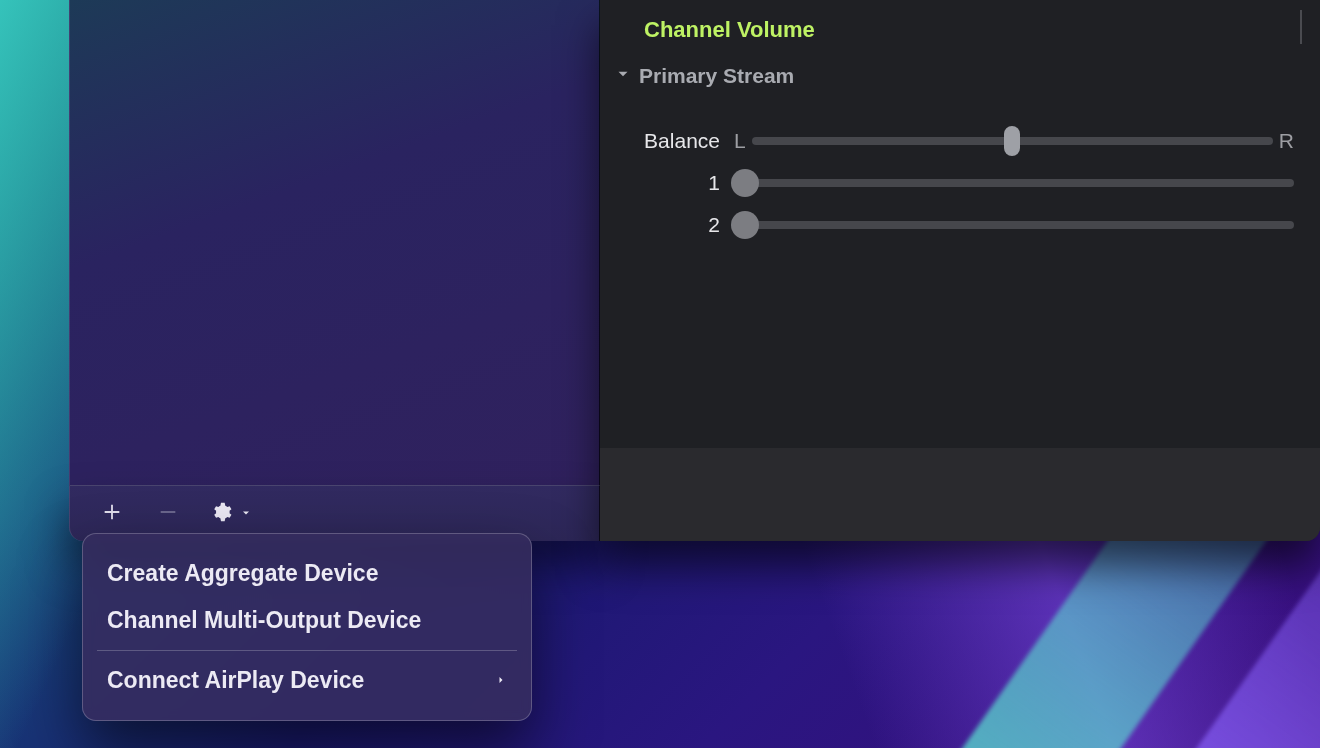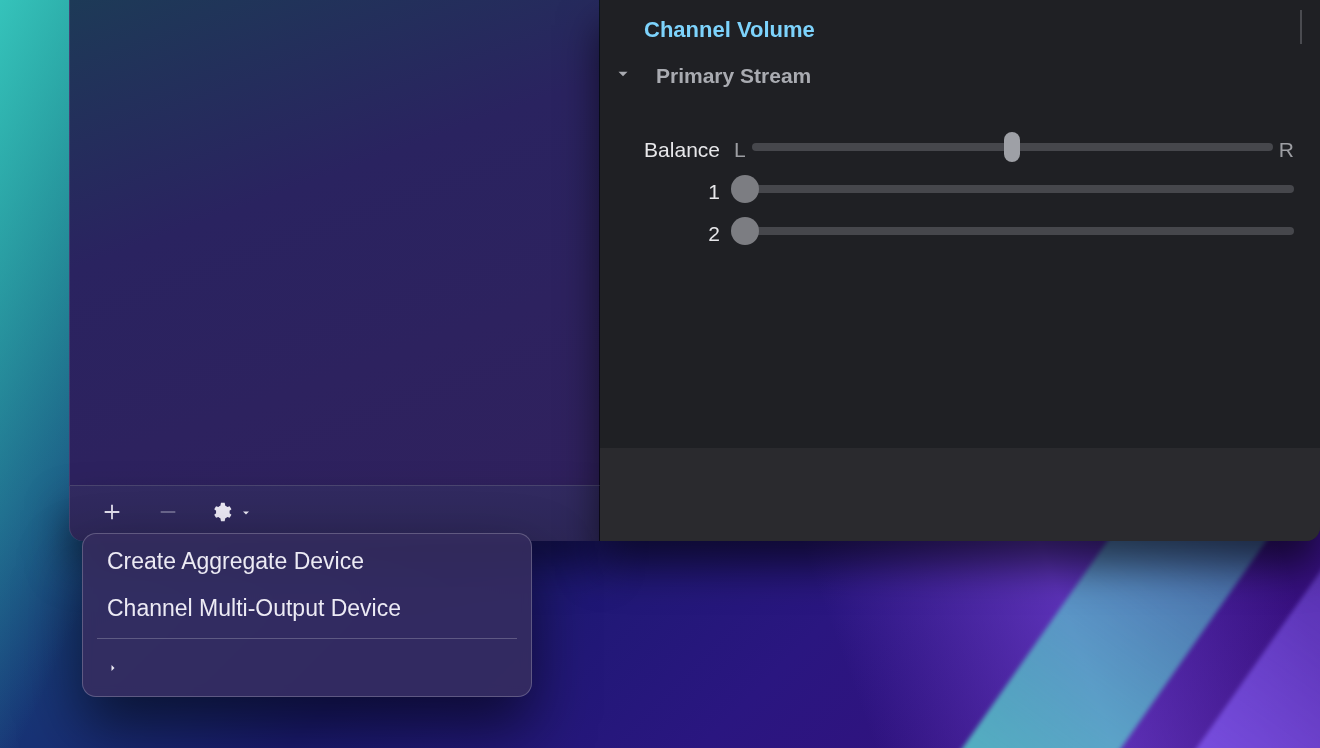--- a/index.html
+++ b/index.html
@@ -82,35 +82,35 @@
   }
   .main-panel .content-area {
     position: absolute; top: 0; left: 0; right: 0; height: 448px;
     background: #1f2024;
   }
   .main-panel .bottom-bar {
     position: absolute; top: 448px; left: 0; right: 0; height: 93px;
     background: #2a2a2e;
   }
   .panel-header-label {
-    color: #7dd3fc; font-size: 22px; font-weight: 600;
+    color: #bef264; font-size: 22px; font-weight: 600;
     position: absolute; top: 17px; left: 44px;
   }
   .section-row {
     position: absolute; top: 64px; left: 14px;
-    display: flex; align-items: center; gap: 24px;
+    display: flex; align-items: center; gap: 7px;
   }
   .section-label { color: #a9abb1; font-size: 21px; font-weight: 600; }
   .disclosure-icon svg { width: 18px; height: 18px; fill: #a9abb1; }
 
   .slider-group {
     position: absolute; top: 120px; left: 0; right: 20px;
   }
   .slider-row {
-    display: flex; align-items: flex-end; height: 42px;
+    display: flex; align-items: center; height: 42px;
   }
   .slider-row .row-label {
     width: 128px; text-align: right; padding-right: 8px;
     color: #e7e7ea; font-size: 21px;
   }
   .slider-row .end-label {
     color: #9d9ea3; font-size: 21px; padding: 0 6px;
   }
   .slider-track-wrap {
     flex: 1; position: relative; height: 30px; display: flex; align-items: center;
@@ -138,23 +138,24 @@
 
   
   .context-menu {
     position: absolute;
     top: 533px; left: 82px;
     width: 450px;
     background: rgba(54,44,95,0.88);
     border: 1px solid rgba(255,255,255,0.22);
     border-radius: 14px;
     box-shadow: 0 30px 60px rgba(0,0,0,0.55);
-    padding: 4px 0;
+    padding: 16px 0;
     z-index: 5;
     backdrop-filter: blur(6px);
+    font-weight: bold;
   }
   .menu-item {
     display: flex; align-items: center; justify-content: space-between;
     padding: 10px 24px;
     color: #eceaf4; font-size: 23px;
     cursor: pointer;
   }
   .menu-sep {
     height: 1px; background: rgba(255,255,255,0.22);
     margin: 6px 14px;
@@ -256,19 +257,20 @@
 
 <div class="context-menu">
   <div class="menu-item">
     <span>Create Aggregate Device</span>
   </div>
   <div class="menu-item">
     <span>Channel Multi-Output Device</span>
   </div>
   <div class="menu-sep"></div>
   <div class="menu-item">
+    <span>Connect AirPlay Device</span>
     <span class="sub-chev">
       <svg viewBox="0 0 24 24">
           <path d="M9 6l6 6-6 6z"></path>
         </svg>
     </span>
   </div>
 </div>
 
 </body></html>

